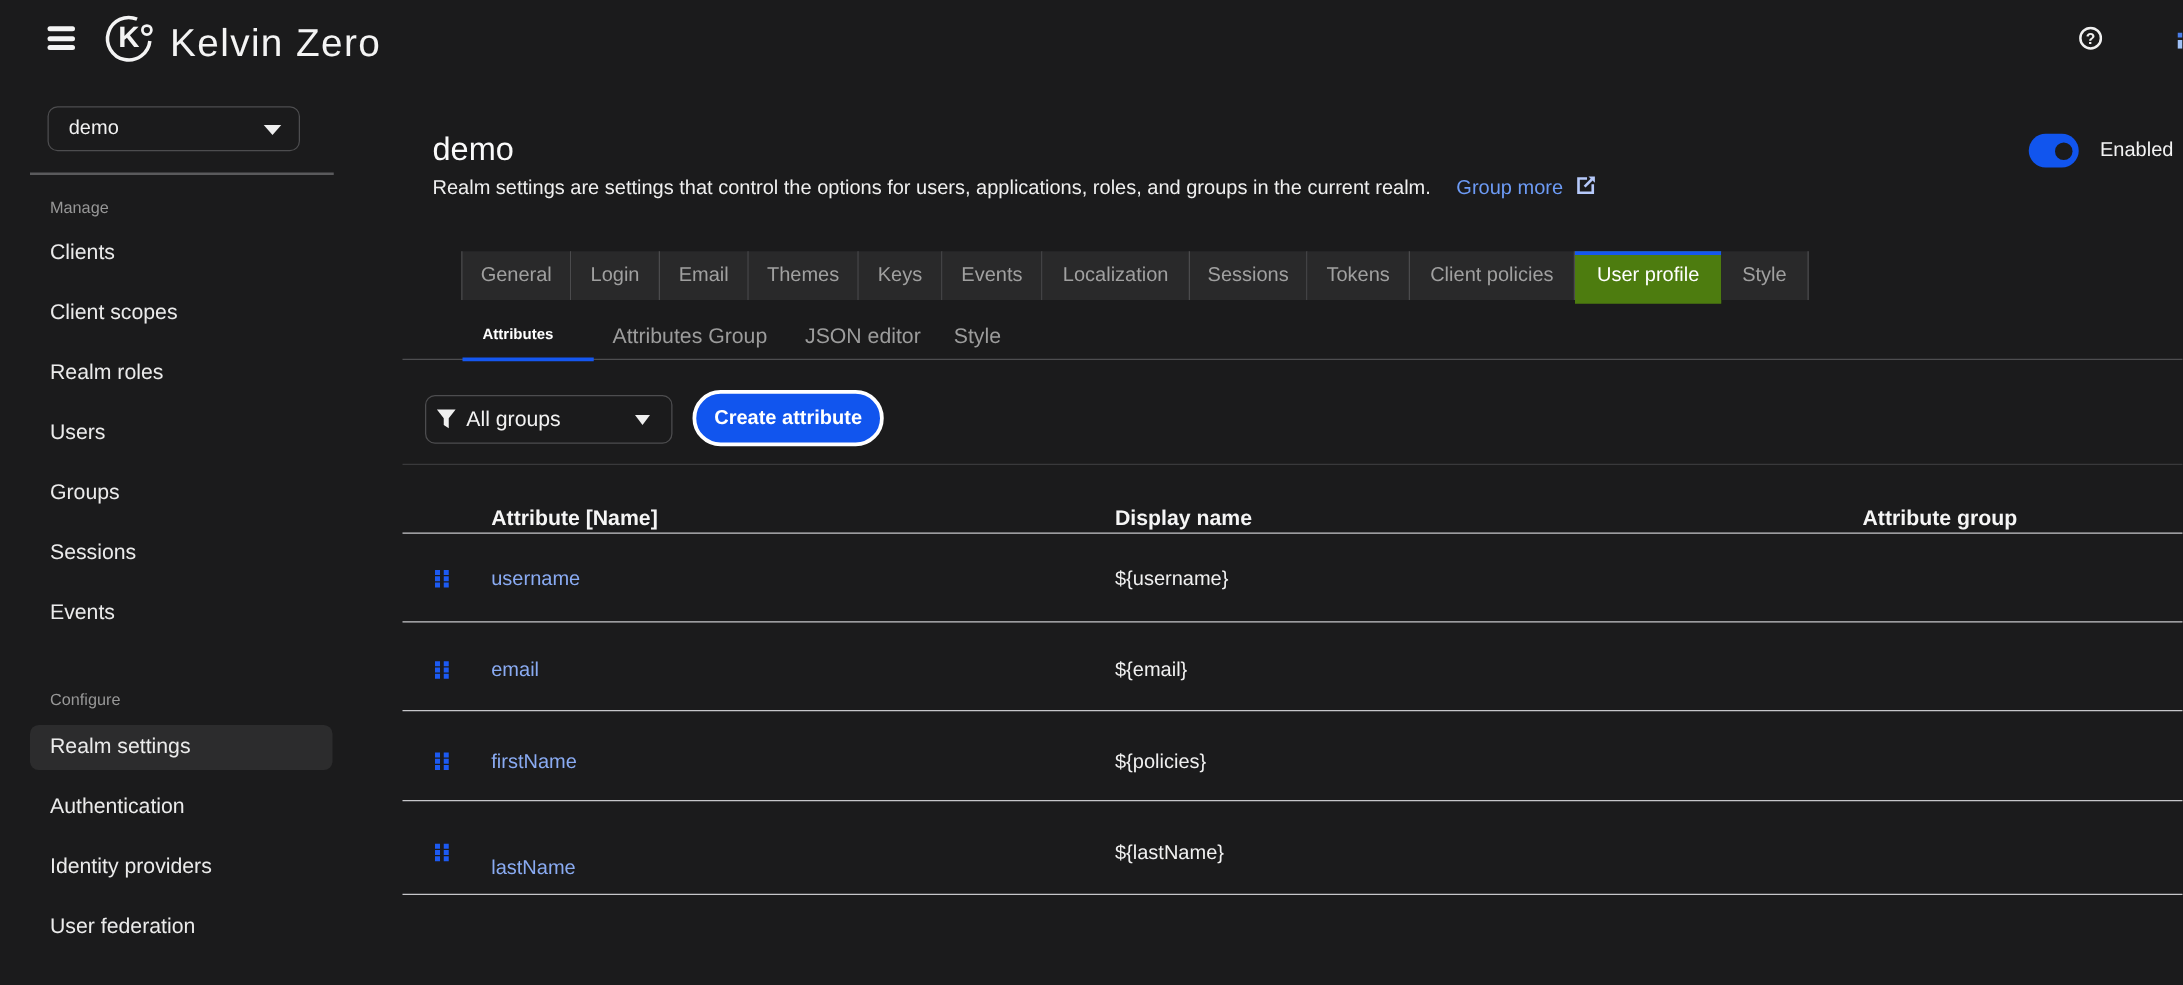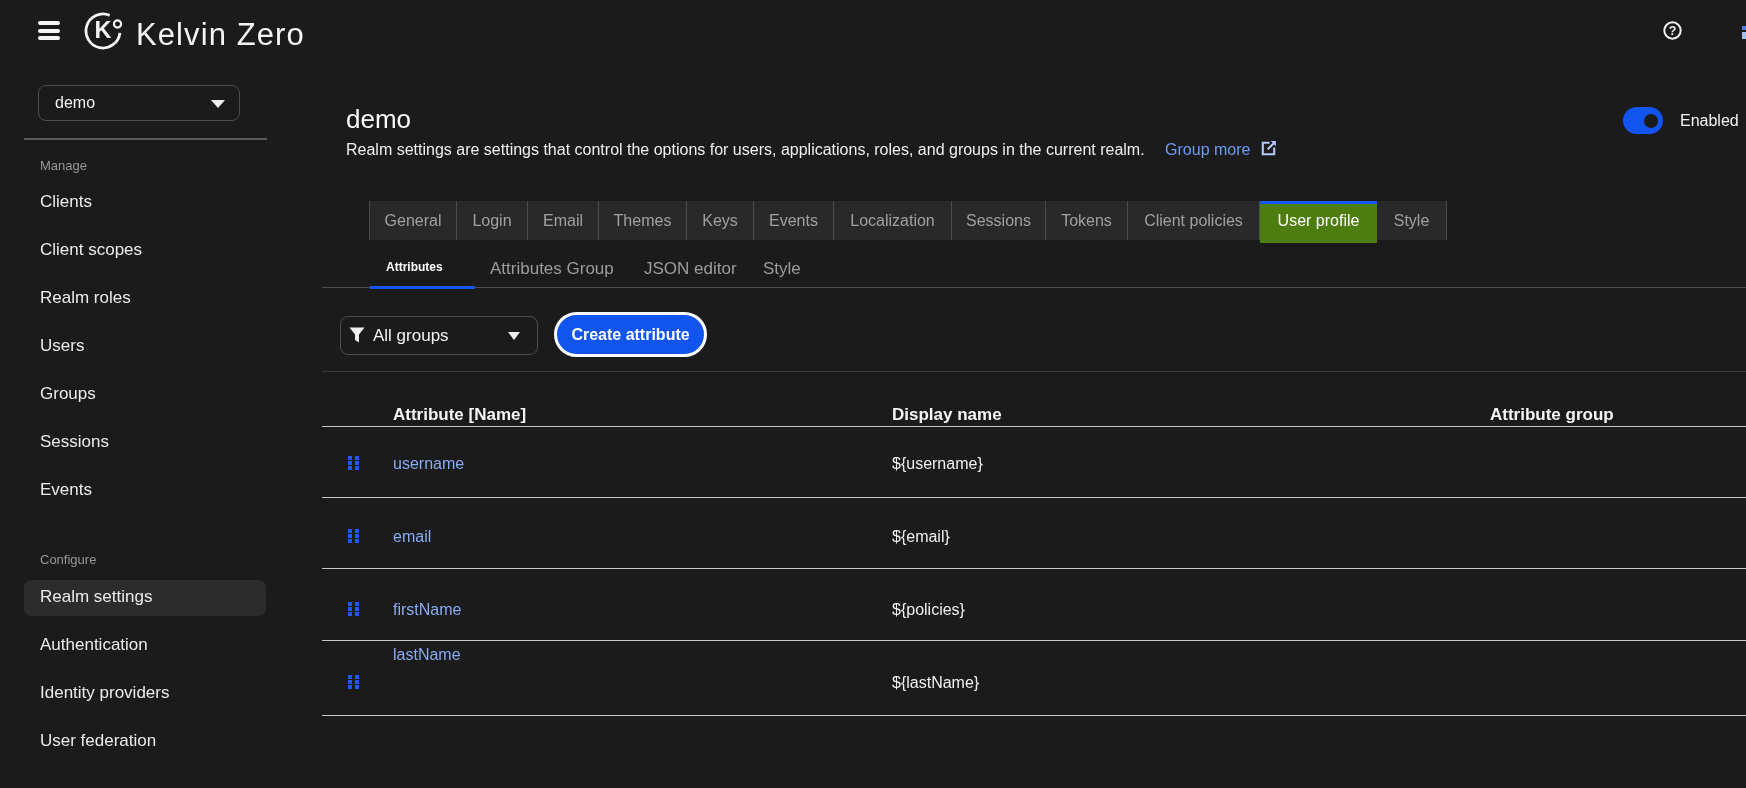--- a/index.html
+++ b/index.html
@@ -205,14 +205,14 @@
 <div class="cell-val" style="top:601px">${policies}</div>
 
 <div class="draghandle" style="top:675px">
     <i style="left:0;top:0"></i>
     <i style="left:7px;top:0"></i>
     <i style="left:0;top:5.2px"></i>
     <i style="left:7px;top:5.2px"></i>
     <i style="left:0;top:10.4px"></i>
     <i style="left:7px;top:10.4px"></i>
   </div>
-<div class="cell-name" style="top:646px">lastName</div>
+<div class="cell-name" style="top:686px">lastName</div>
 <div class="cell-val" style="top:674px">${lastName}</div>
 
 </body></html>

